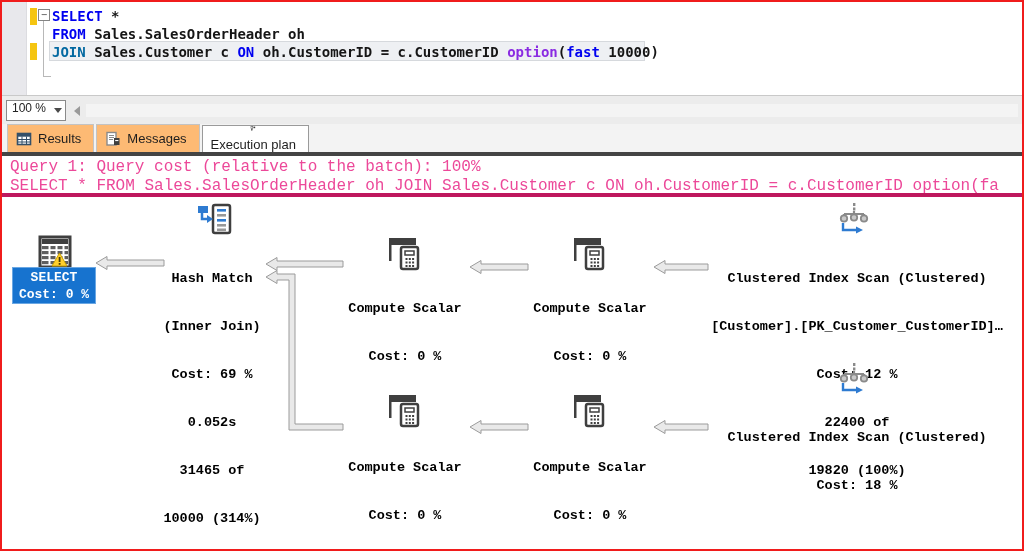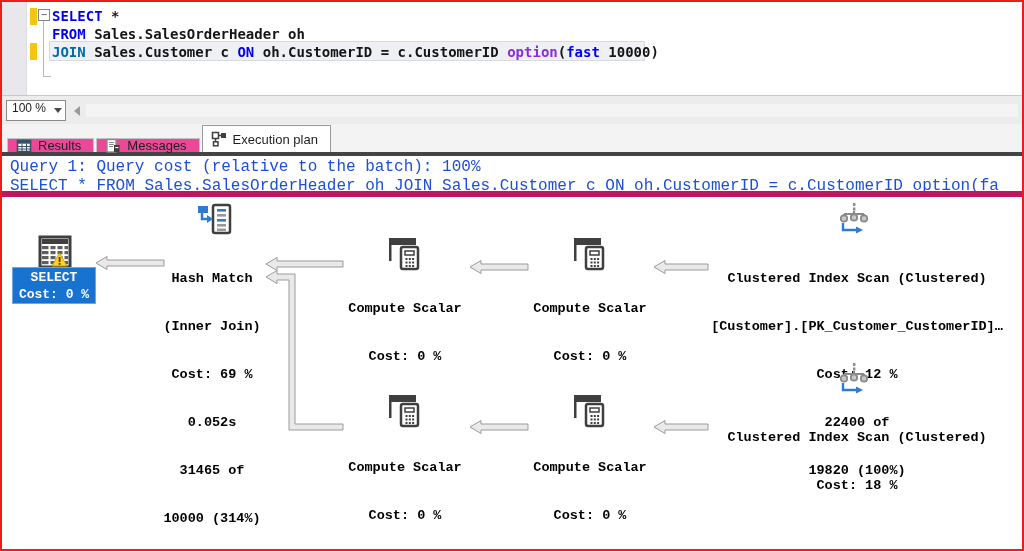--- a/index.html
+++ b/index.html
@@ -29,28 +29,28 @@
                 display:flex; align-items:flex-start; font:12px "Liberation Sans",sans-serif; color:#222; }
   .zoom-combo .val { flex:1; padding-left:5px; }
   .combo-btn { width:15px; height:100%; display:flex; align-items:center; justify-content:center; }
   .tri-down { width:0; height:0; border-left:4px solid transparent; border-right:4px solid transparent; border-top:5px solid #4a4a4a; }
   .scroll-left { position:absolute; left:68px; top:7px; width:14px; height:15px; display:flex; align-items:center; justify-content:center; }
   .tri-left { width:0; height:0; border-top:5px solid transparent; border-bottom:5px solid transparent; border-right:6px solid #9a9a9a; }
   .hscroll { position:absolute; left:84px; right:4px; top:8px; height:13px; background:#f4f4f4; }
 
   
   .tabstrip { position:relative; height:28px; background:#f3f3f3; display:flex; align-items:flex-end; padding-left:5px; }
-  .tab { display:flex; align-items:center; gap:6px; padding:0 12px 0 8px; height:14px; background:#ec4899;
+  .tab { display:flex; align-items:center; gap:6px; padding:0 12px 0 8px; height:28px; background:#fdba74;
          border:1px solid #c3c3c3; border-bottom:none; font:13px "Liberation Sans",sans-serif; color:#1e1e1e; margin-right:2px; }
-  .tab.active { background:#fff; height:27px; border:1px solid #9a9a9a; border-bottom:none; }
+  .tab.active { background:#fff; height:27px; border:1px solid #9a9a9a; border-bottom:none;flex-direction:column; }
   .splitter { height:4px; background:#444444; }
 
   
-  .plan-header { position:relative; height:41px; background:#fff; border-bottom:6px solid #be185d;
-                 font:16px/19px "Liberation Mono","DejaVu Sans Mono",monospace; color:#1d4ed8; white-space:nowrap; overflow:hidden; }
+  .plan-header { position:relative; height:41px; background:#fff; border-bottom:4px solid #be185d;
+                 font:16px/19px "Liberation Mono","DejaVu Sans Mono",monospace; color:#ec4899; white-space:nowrap; overflow:hidden; }
   .ph1 { position:absolute; left:8px; top:2px; }
   .ph2 { position:absolute; left:8px; top:21px;text-align:center; }
 
   
   .plan-canvas { position:relative; height:352px; background:#fff; overflow:hidden; }
   .connectors { position:absolute; inset:0; }
   .picon { position:absolute; }
   .ptext { position:absolute; font:bold 13.5px/16px "Liberation Mono","DejaVu Sans Mono",monospace; color:#000;
            text-align:center; white-space:pre; }
   .select-box { position:absolute; left:10px; top:70px; width:84px; height:37px; background:#1773cf; border:1px solid #6aa7e3;

